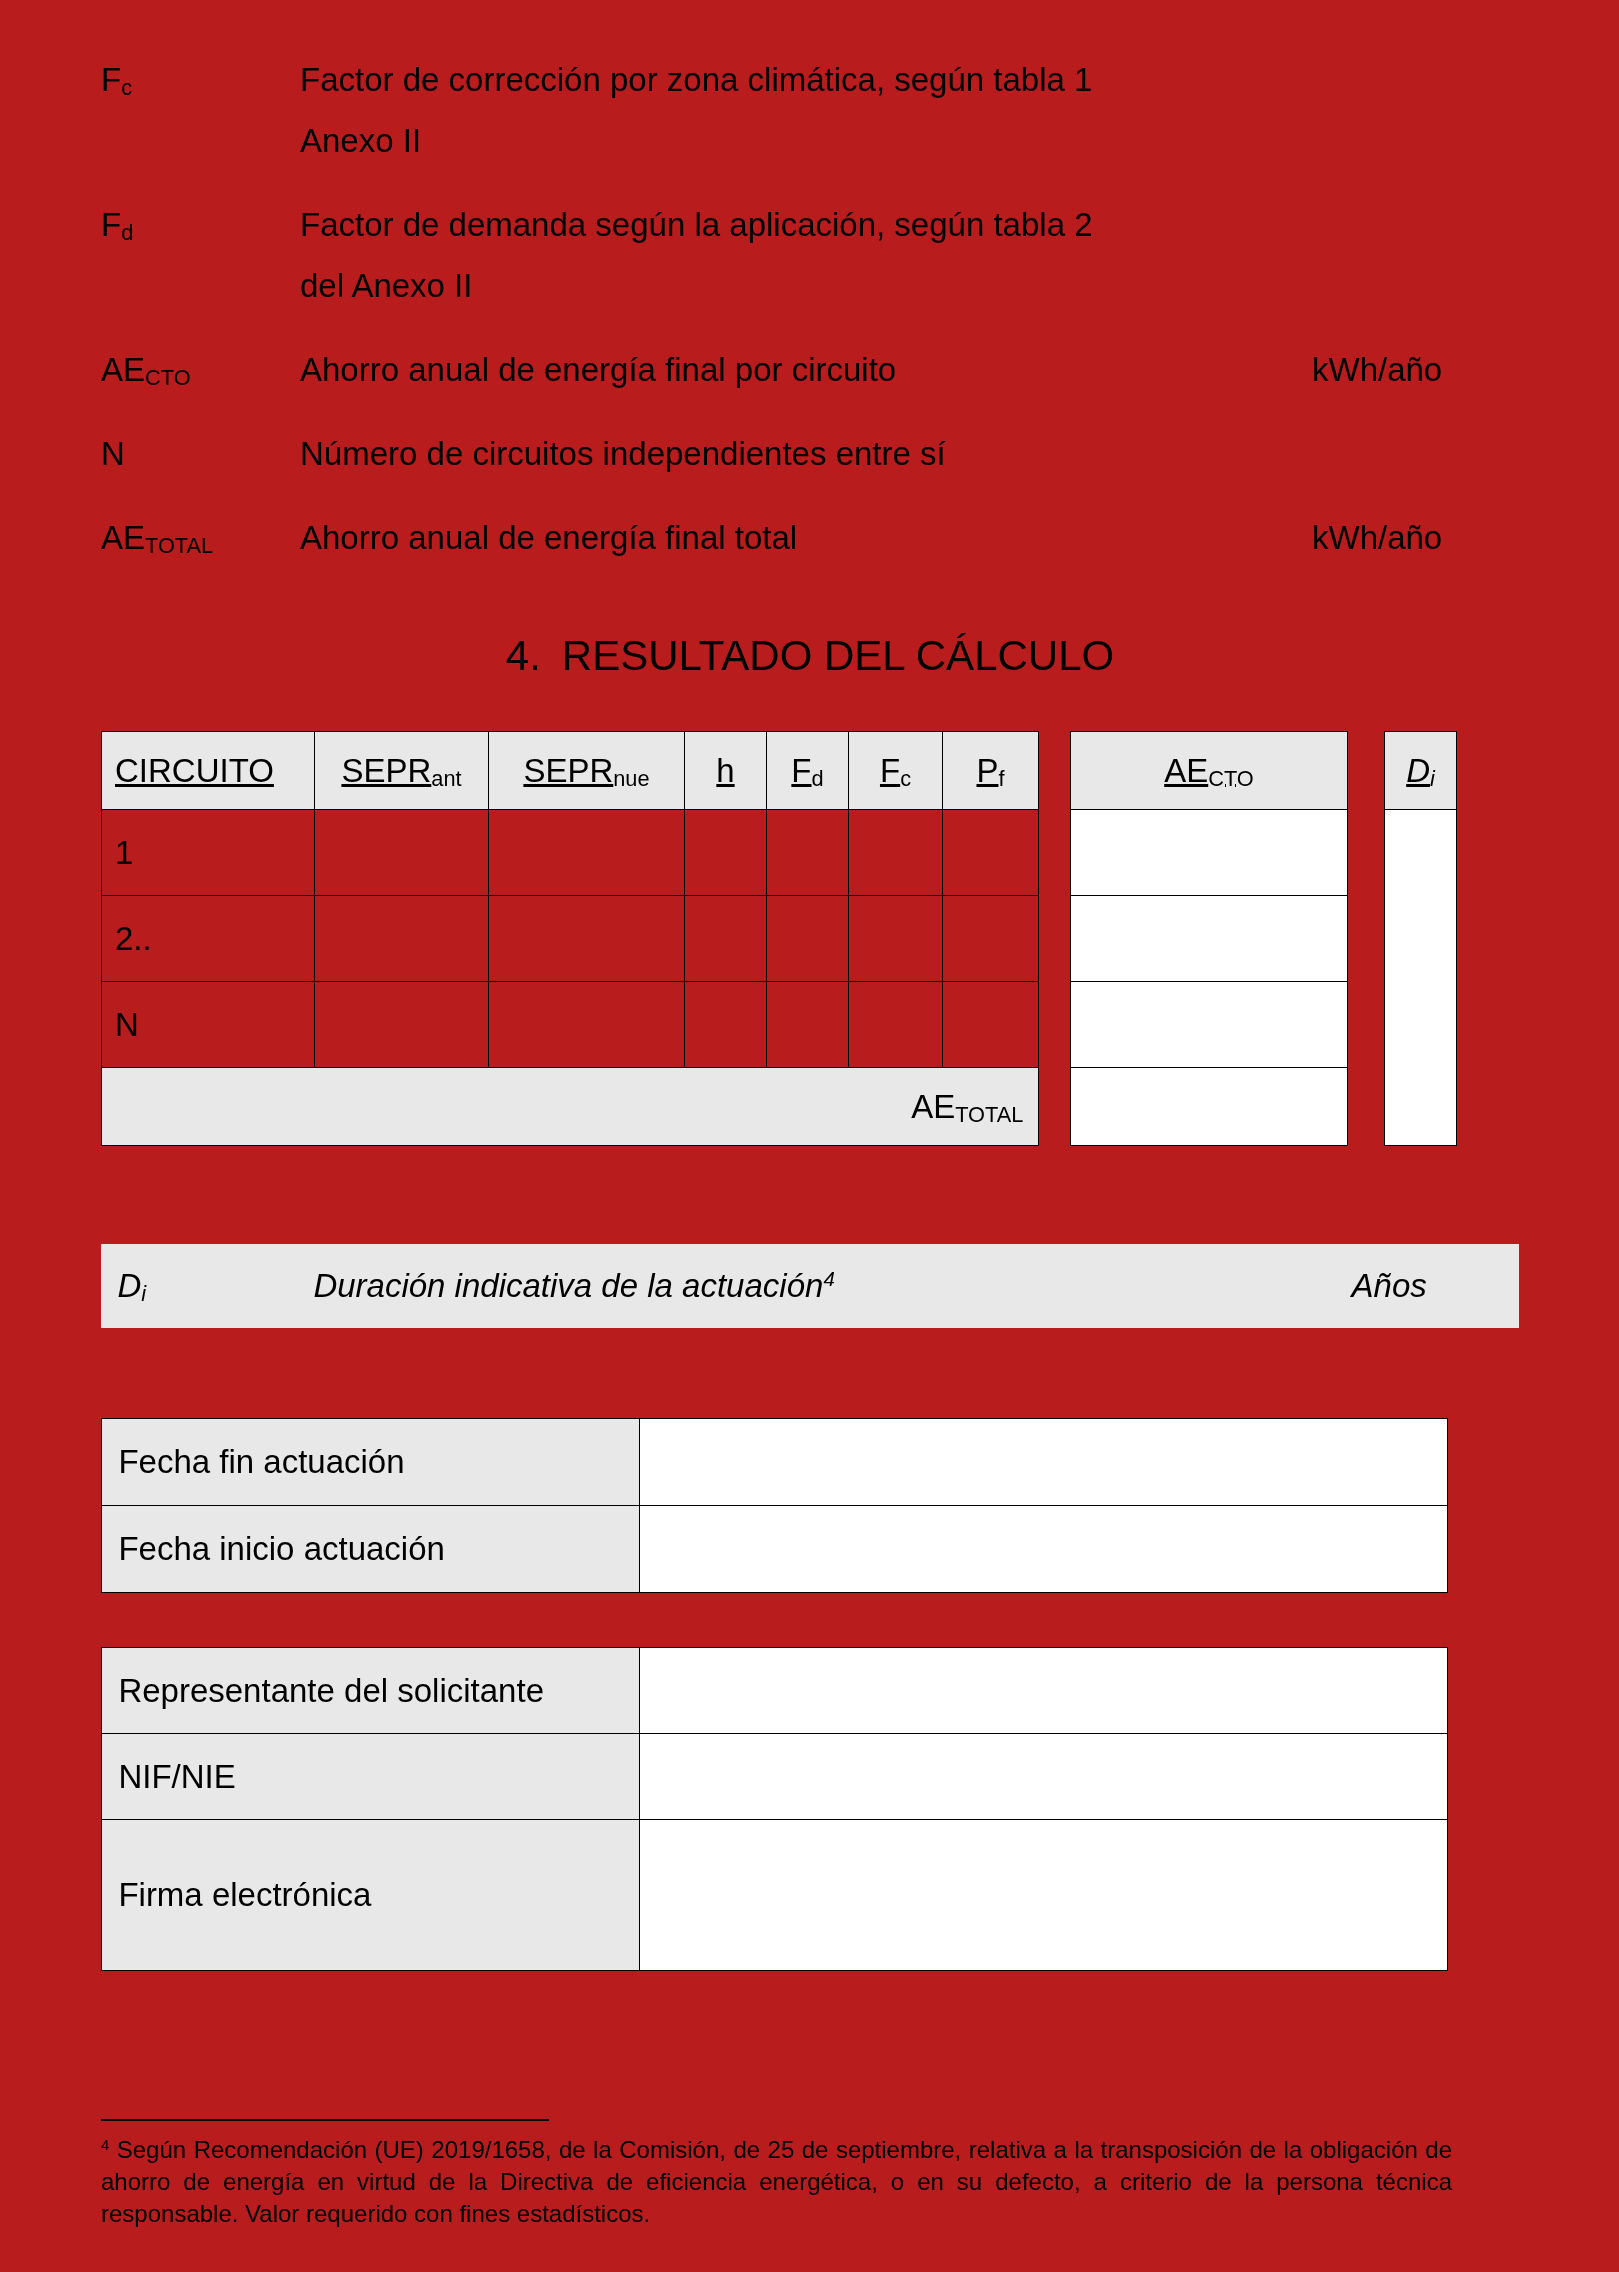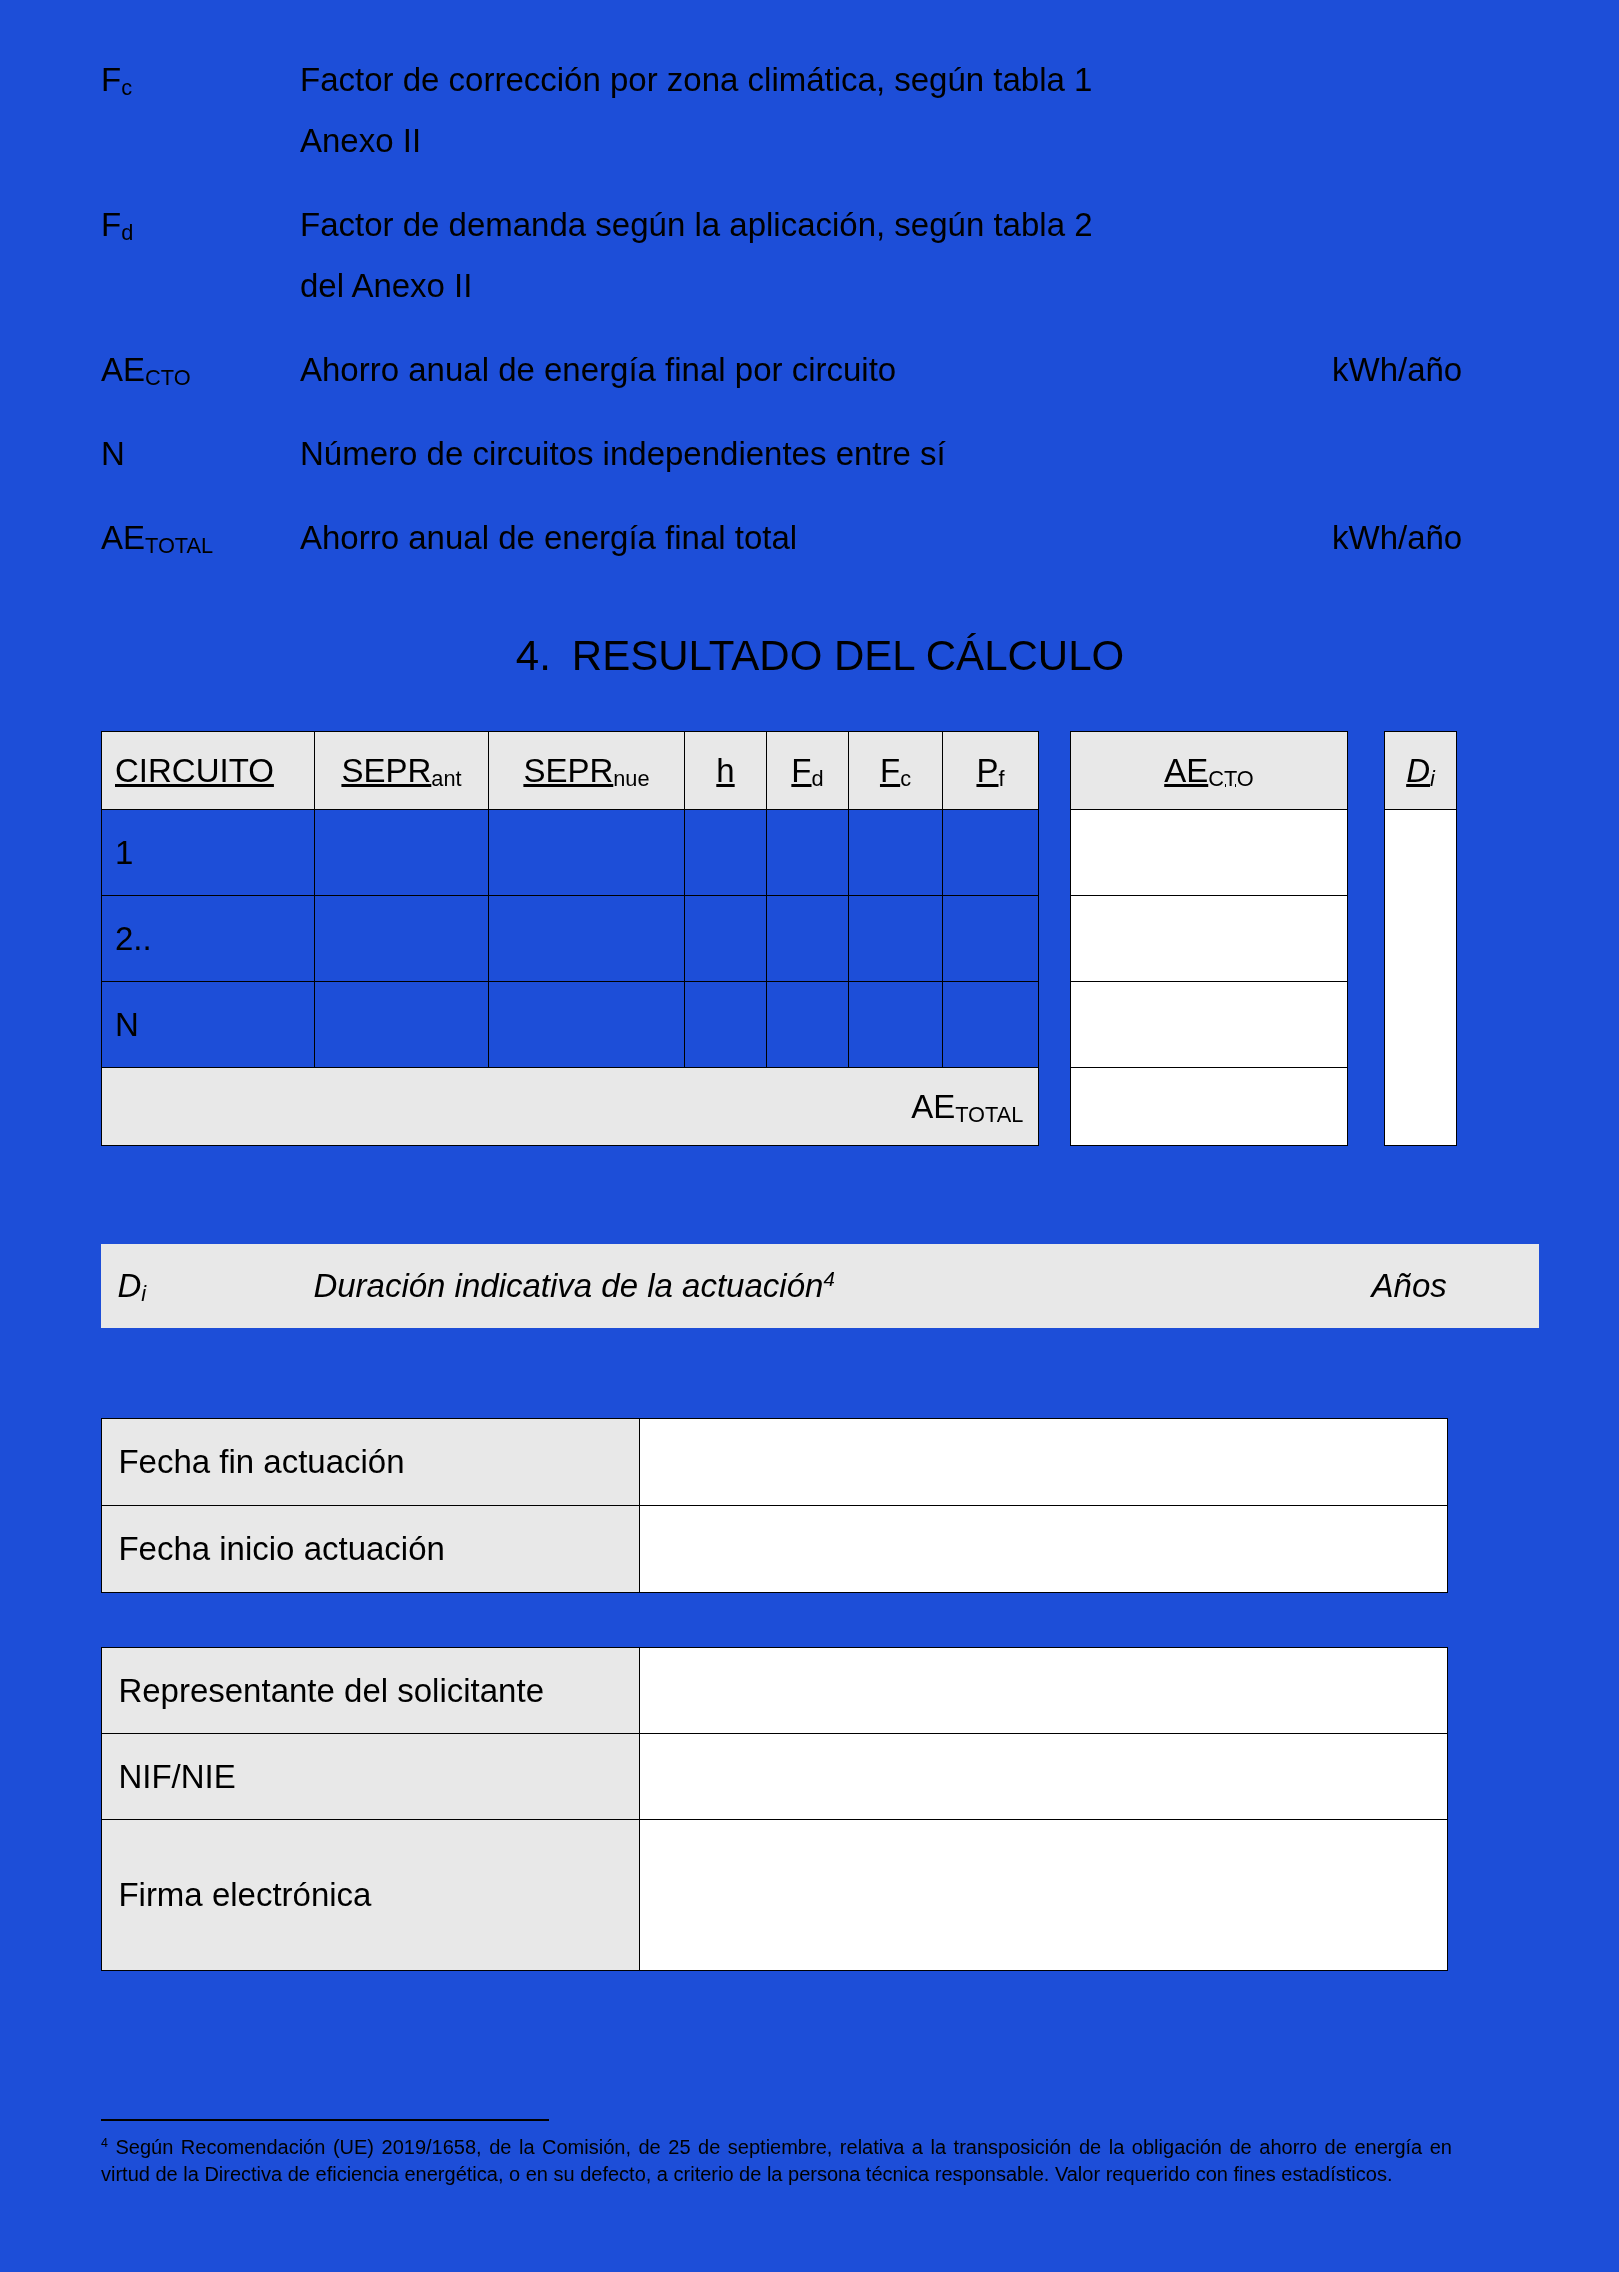--- a/index.html
+++ b/index.html
@@ -6,22 +6,22 @@
   html, body { background: #ffffff; }
   body {
     width: 1619px; height: 2273px;
     font-family: "Liberation Sans", "DejaVu Sans", sans-serif;
     color: #000000;
     overflow: hidden;
   }
   .page {
     position: relative;
     width: 1619px; height: 2273px;
-    padding: 49px 80px 0 101px;
-    background: #1d4ed8;
+    padding: 49px 100px 0 101px;
+    background: #b91c1c;
   }
 
   
   .definitions { font-size: 33px; }
   .def-row { display: flex; line-height: 1.85; margin-bottom: 23px; }
   .def-term { width: 199px; flex: 0 0 auto; }
   .def-desc { flex: 1 1 auto; }
   .def-unit { width: 207px; flex: 0 0 auto; }
 
   .sub { font-size: 0.66em; position: relative; top: 0.18em; }
@@ -79,21 +79,21 @@
   .form-table td.value { background: #ffffff; }
   .dates-table { margin-top: 90px; }
   .dates-table tr td { height: 87px; }
   .rep-table { margin-top: 54px; }
   .rep-table tr.r0 td, .rep-table tr.r1 td { height: 86px; }
   .rep-table tr.r2 td { height: 151px; }
 
   
   .footnote { position: absolute; top: 2119px; left: 101px; width: 1351px; }
   .footnote-rule { width: 448px; border-top: 2.5px solid #000000; margin-bottom: 13px; }
-  .footnote-text { font-size: 20px; line-height: 1.34; text-align: justify; }
+  .footnote-text { font-size: 24px; line-height: 1.34; text-align: justify; }
 </style>
 </head>
 <body>
 
 <div class="page">
 
   <section class="definitions">
 
     <div class="def-row">
       <div class="def-term"><span>F</span><span class="sub">c</span></div>

